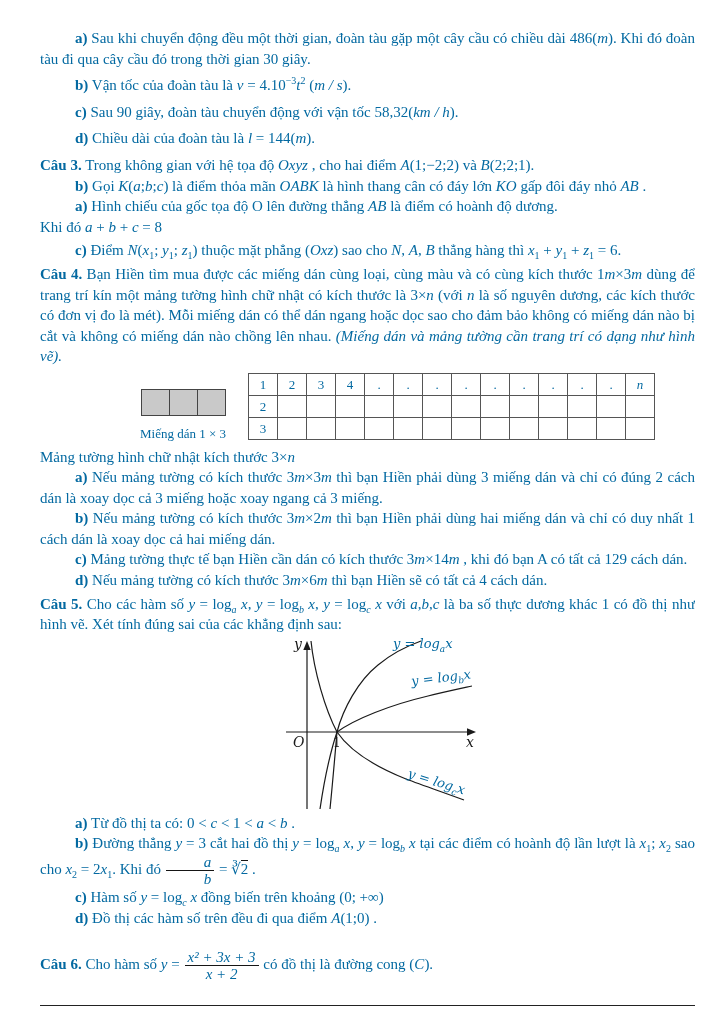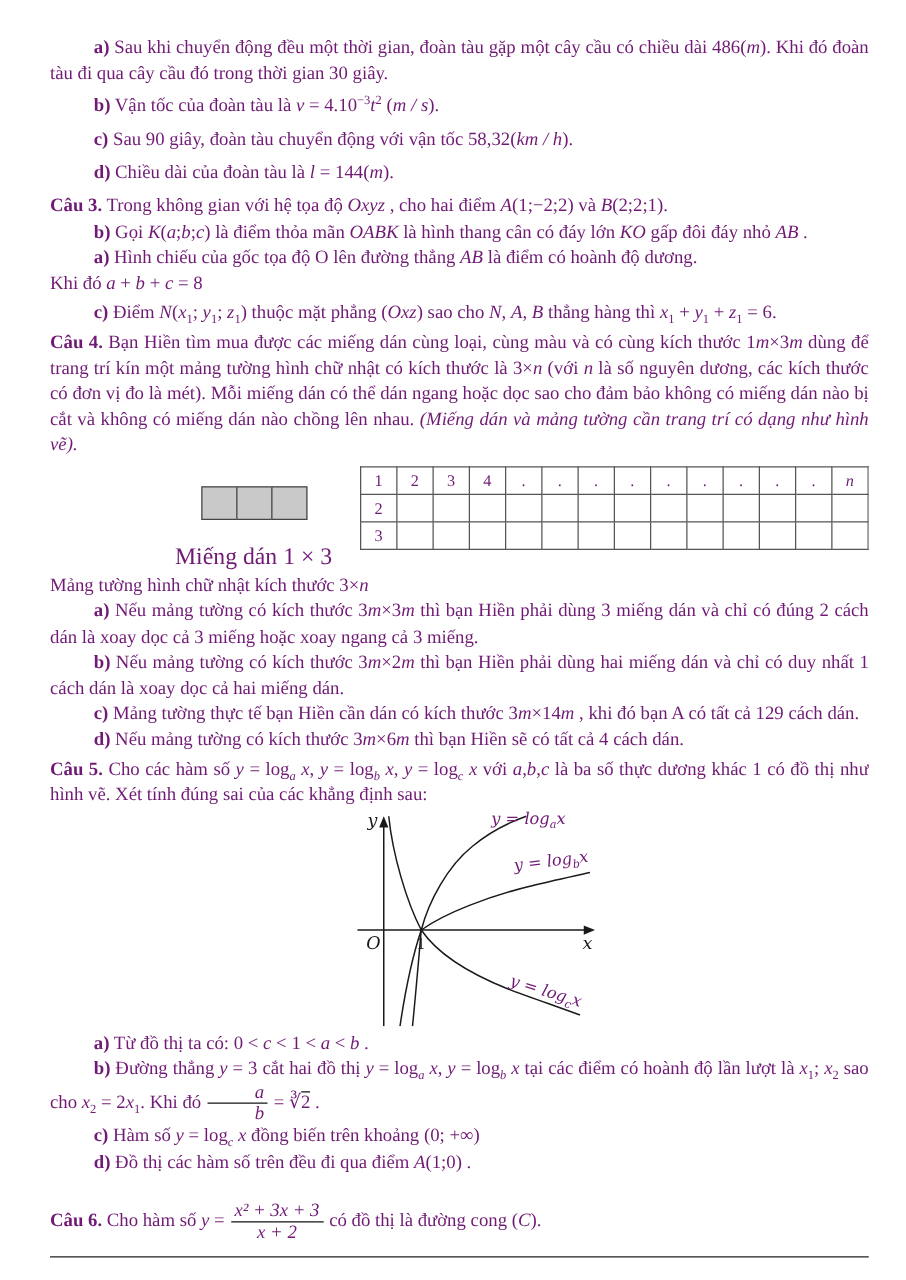--- a/index.html
+++ b/index.html
@@ -1,20 +1,20 @@
 <!DOCTYPE html>
 <html><head>
 <meta charset="utf-8">
 <style>
   html,body{margin:0;padding:0;background:#e8e8e8;}
   .page{
     width:725px;height:1024px;box-sizing:border-box;background:#ffffff;
     padding:28px 30px 0 40px;
     font-family:"Liberation Serif","DejaVu Serif",serif;
-    font-size:15px;line-height:20.6px;color:#701a75;
+    font-size:15px;line-height:20.6px;color:#0369a1;
     display:flex;flex-direction:column;margin:0 auto;position:relative;
   }
   .content{flex:1 1 auto;overflow:hidden;}
   p{margin:0;text-align:justify;}
   .item{text-indent:35px;}
   .m6{margin:6px 0;}
   .mt3{margin-top:3px;}
   .b{font-weight:bold;}
   .i{font-style:italic;}
   .sup{font-size:10px;vertical-align:super;line-height:0;}
@@ -24,21 +24,21 @@
   .vec::after{content:"\2192";position:absolute;left:3px;top:-13px;font-size:9px;}
   .ol{border-top:1px solid #151515;}
   .frac{display:inline-block;text-align:center;vertical-align:middle;line-height:1.08;font-style:italic;padding:0 1px;}
   .frac .fnum{display:block;border-bottom:1px solid #151515;padding:0 3px;}
   .frac .fden{display:block;}
   
   .fig{display:flex;align-items:flex-start;margin:6px 0 2px;}
   .sticker-wrap{margin-left:100px;margin-top:16px;flex:0 0 auto;text-align:center;}
   .sticker{display:flex;justify-content:center;}
   .sticker .sq{width:27px;height:25px;background:#c9c9c9;border:1px solid #444;margin-right:-1px;}
-  .sticker-label{font-size:19px;margin-top:20px;white-space:nowrap;}
+  .sticker-label{font-size:13px;margin-top:8px;white-space:nowrap;}
   .grid{border-collapse:collapse;margin-left:22px;}
   .grid td{border:1px solid #555;width:28px;height:21px;min-width:28px;text-align:center;font-size:13px;padding:0;line-height:1;}
   .grid tr:first-child td:last-child{font-style:italic;}
   
   .graph{position:relative;width:215px;height:172px;margin:2px 0 4px 240px;flex:0 0 auto;}
   .graph svg{position:absolute;left:0;top:0;}
   .glabel{position:absolute;font-style:italic;font-size:13px;line-height:13px;white-space:nowrap;font-family:"DejaVu Serif",serif;}
   .glabel .sub{font-size:9px;}
   
   .footer{flex:0 0 auto;border-top:1.5px solid #222;display:flex;justify-content:space-between;padding:18px 2px 0;height:16px;box-sizing:border-box;}

